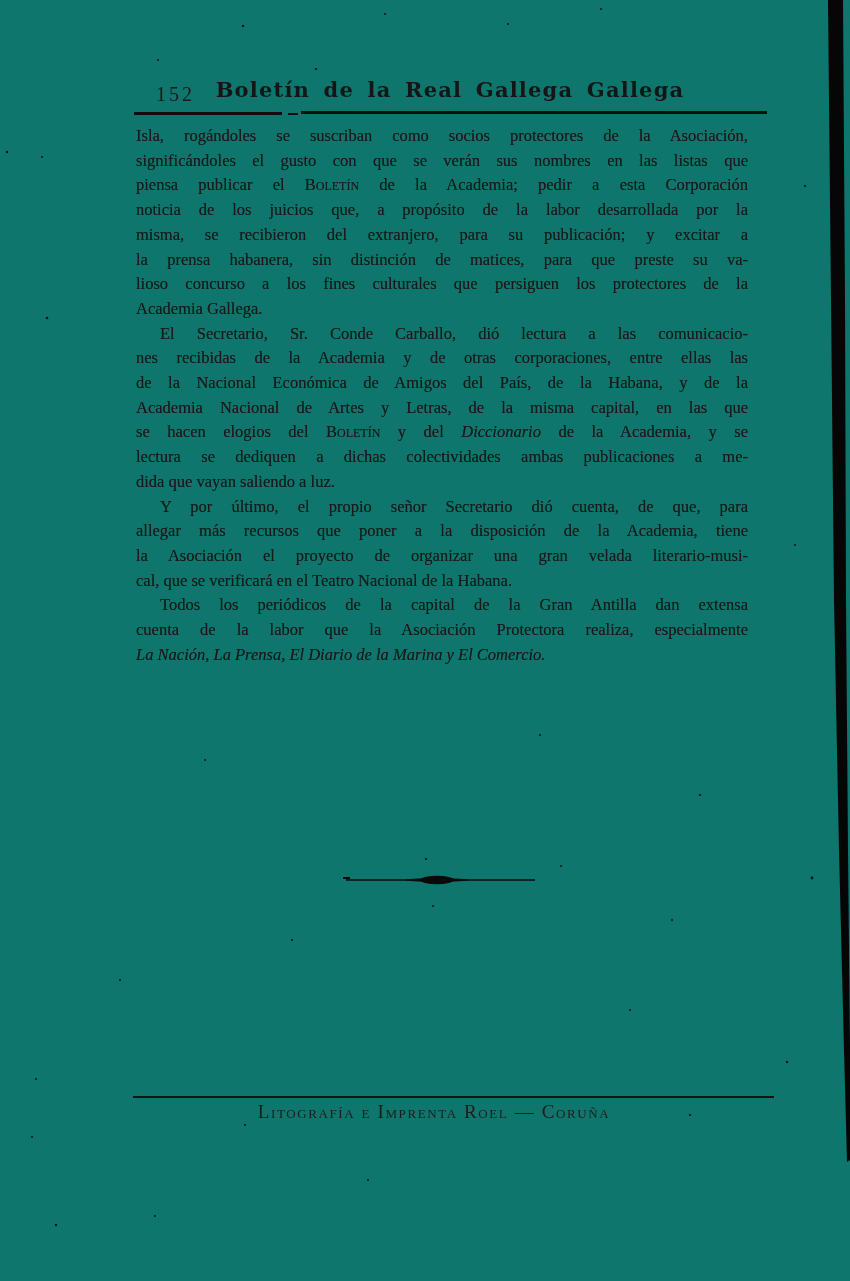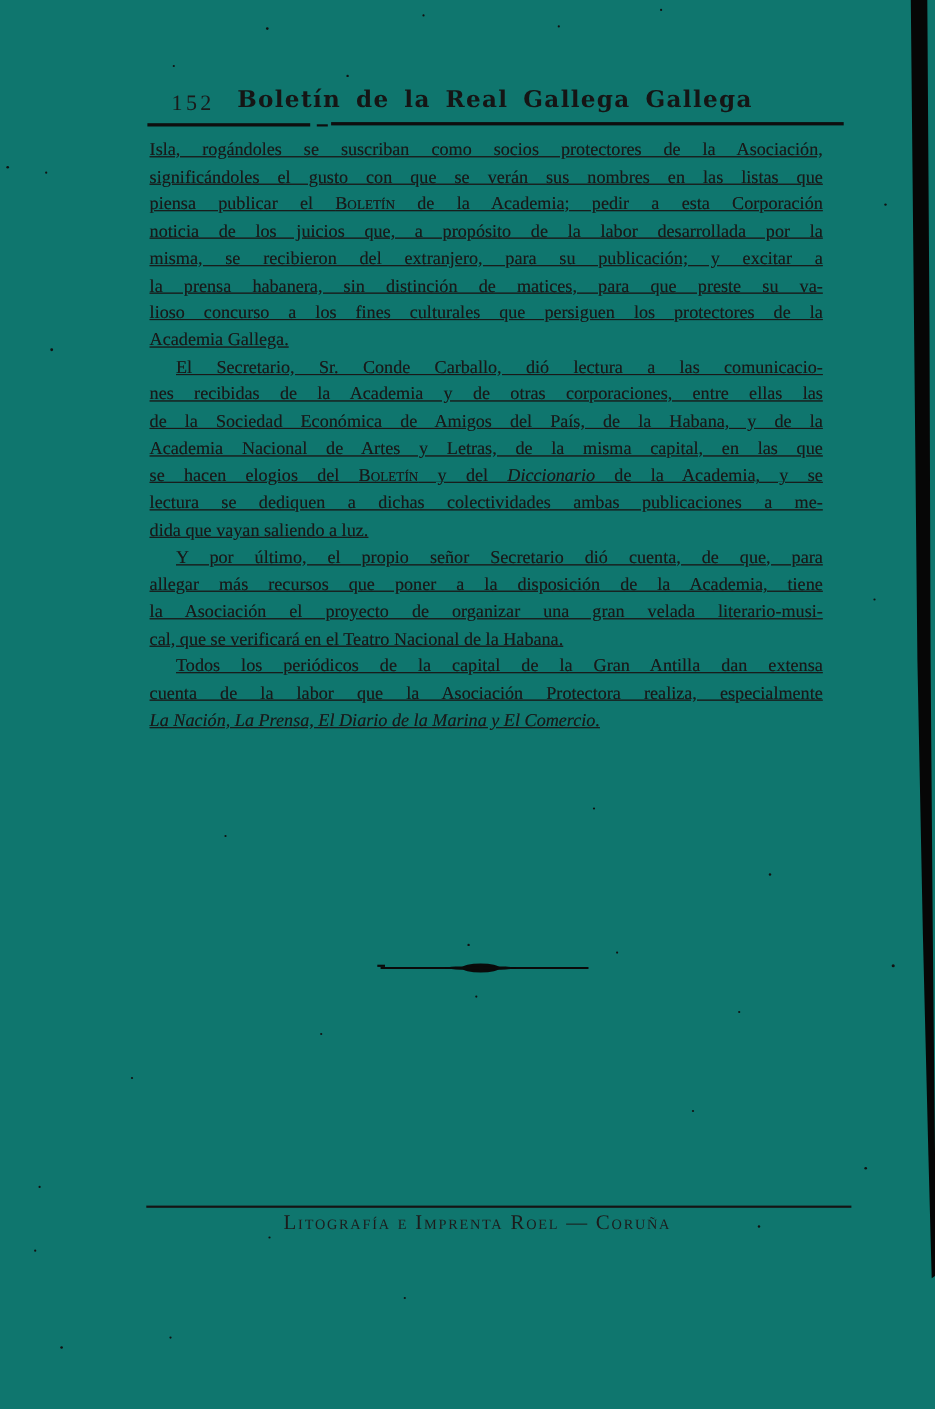--- a/index.html
+++ b/index.html
@@ -21,21 +21,21 @@
   }
   .rule-seg1 { position:absolute; left:134px; top:112px; width:148px; height:3px; background:#0e0e0e; }
   .rule-dash { position:absolute; left:288px; top:113px; width:10px; height:2px; background:#0e0e0e; }
   .rule-seg2 { position:absolute; left:301px; top:111px; width:466px; height:3px; background:#0e0e0e; }
   
   .body {
     position:absolute; left:136px; top:124px; width:612px;
     font-size:16.5px; line-height:24.7px; color:#191919;
     text-shadow:0 0 0.5px rgba(20,20,20,0.55);
   }
-  .line { text-align:justify; text-align-last:justify; white-space:normal;text-decoration:underline; }
+  .line { text-align:justify; text-align-last:justify; white-space:normal; }
   .line.last { text-align:left; text-align-last:left; }
   .line.indent { text-indent:24px; }
   .sc { font-variant:small-caps; }
   .it { font-style:italic; }
   
   .footer-rule { position:absolute; left:133px; top:1096px; width:641px; height:2px; background:#141414; }
   .imprint {
     position:absolute; left:128px; top:1101px; width:612px;
     text-align:center; font-size:19px; font-variant:small-caps;
     letter-spacing:1.6px; color:#1c1c1c;
@@ -102,21 +102,21 @@
         <div class="line"><span>piensa publicar el </span><span class="sc">Boletín</span><span> de la Academia; pedir a esta Corporación</span></div>
         <div class="line"><span>noticia de los juicios que, a propósito de la labor desarrollada por la</span></div>
         <div class="line"><span>misma, se recibieron del extranjero, para su publicación; y excitar a</span></div>
         <div class="line"><span>la prensa habanera, sin distinción de matices, para que preste su va-</span></div>
         <div class="line"><span>lioso concurso a los fines culturales que persiguen los protectores de la</span></div>
         <div class="line last"><span>Academia Gallega.</span></div>
       </div>
       <div>
         <div class="line indent"><span>El Secretario, Sr. Conde Carballo, dió lectura a las comunicacio-</span></div>
         <div class="line"><span>nes recibidas de la Academia y de otras corporaciones, entre ellas las</span></div>
-        <div class="line"><span>de la Sociedad Económica de Amigos del País, de la Habana, y de la</span></div>
+        <div class="line"><span>de la Nacional Económica de Amigos del País, de la Habana, y de la</span></div>
         <div class="line"><span>Academia Nacional de Artes y Letras, de la misma capital, en las que</span></div>
         <div class="line"><span>se hacen elogios del </span><span class="sc">Boletín</span><span> y del </span><span class="it">Diccionario</span><span> de la Academia, y se</span></div>
         <div class="line"><span>lectura se dediquen a dichas colectividades ambas publicaciones a me-</span></div>
         <div class="line last"><span>dida que vayan saliendo a luz.</span></div>
       </div>
       <div>
         <div class="line indent"><span>Y por último, el propio señor Secretario dió cuenta, de que, para</span></div>
         <div class="line"><span>allegar más recursos que poner a la disposición de la Academia, tiene</span></div>
         <div class="line"><span>la Asociación el proyecto de organizar una gran velada literario-musi-</span></div>
         <div class="line last"><span>cal, que se verificará en el Teatro Nacional de la Habana.</span></div>

